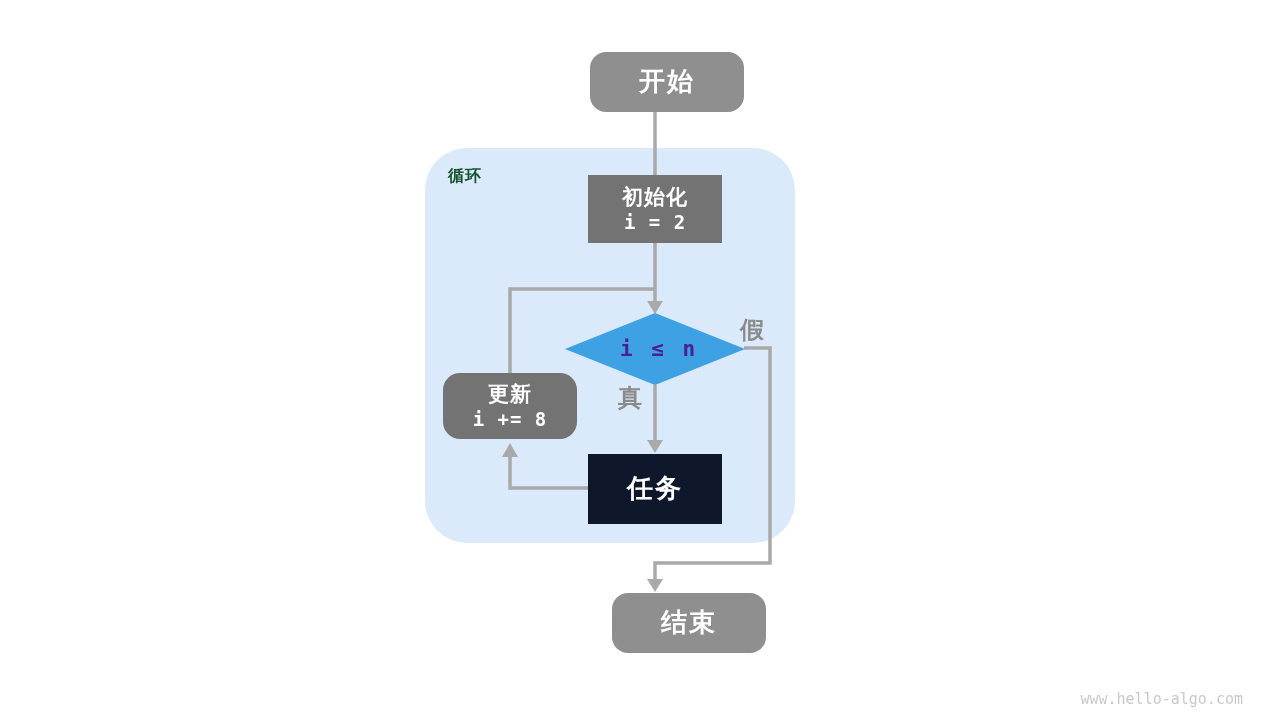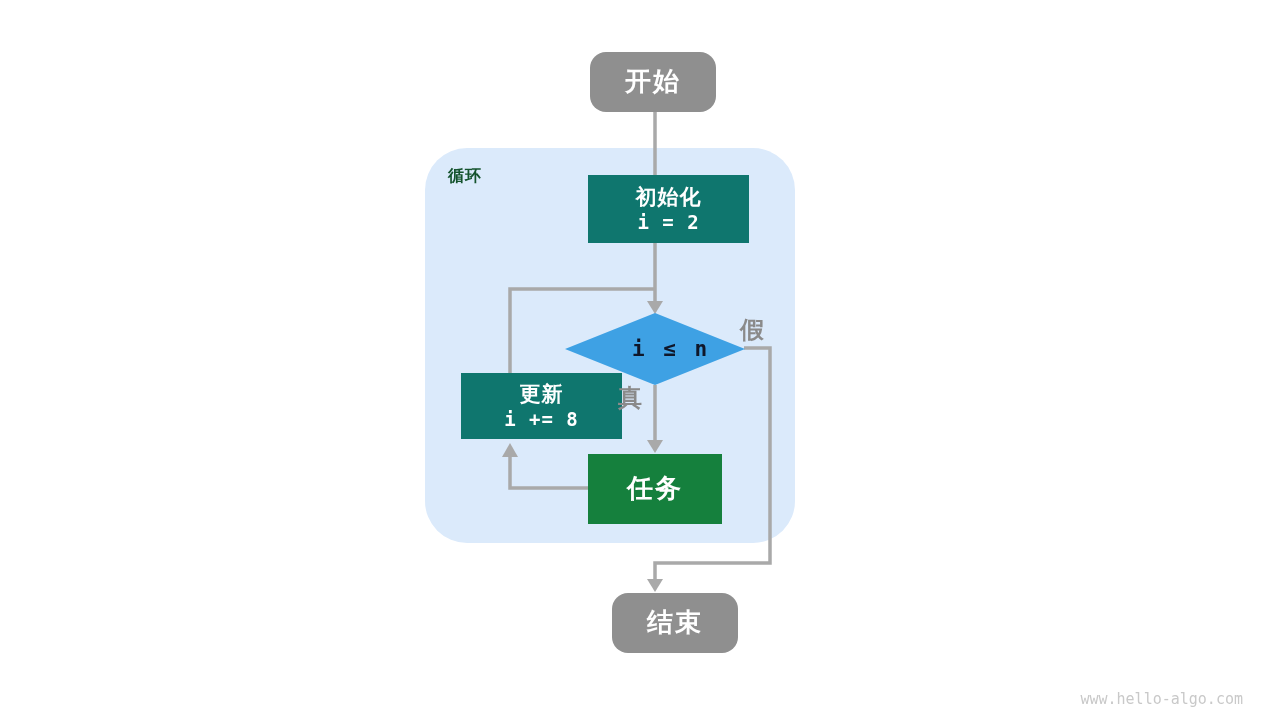--- a/index.html
+++ b/index.html
@@ -50,68 +50,68 @@
     flex-direction: column;
     align-items: center;
     justify-content: center;
     color: #ffffff;
     font-weight: bold;
     z-index: 2;
     text-align: center;
     line-height: 1.3;
   }
   .terminal {
-    width: 126px;
+    width: 154px;
     height: 60px;
     background: #8f8f8f;
     border-radius: 16px;
     font-size: 26px;
     letter-spacing: 2px;
   }
   .start-node { left: 590px; top: 52px; }
   .end-node   { left: 590px; top: 593px; margin-left: 22px; }
   .process {
-    background: #0f766e;
-    width: 161px;
+    background: #737373;
+    width: 134px;
   }
   .init-node   { left: 588px; top: 175px; height: 68px; }
-  .update-node { left: 461px; top: 373px; height: 66px; }
+  .update-node { left: 443px; top: 373px; height: 66px; border-radius: 17px; }
   .proc-title {
     font-size: 21px;
     letter-spacing: 1px;
   }
   .proc-code {
     font-family: "DejaVu Sans Mono", monospace;
     font-size: 19px;
     letter-spacing: 1px;
   }
   .task-node {
     left: 588px; top: 454px;
     width: 134px; height: 70px;
-    background: #15803d;
+    background: #0f172a;
     font-size: 26px;
     letter-spacing: 2px;
   }
   .diamond-wrap {
     position: absolute;
     left: 565px;
     top: 313px;
     width: 180px;
     height: 72px;
     z-index: 2;
   }
   .diamond-wrap svg { display: block; }
   .diamond-code {
     position: absolute;
-    left: 16px; top: 0;
+    left: 4px; top: 0;
     width: 100%; height: 100%;
     display: flex;
     align-items: center;
     justify-content: center;
-    color: #0f172a;
+    color: #4c1d95;
     font-family: "DejaVu Sans Mono", monospace;
     font-size: 21px;
     font-weight: bold;
     letter-spacing: 3px;
   }
   .edge-label {
     position: absolute;
     font-size: 24px;
     font-weight: bold;
     color: #8a8a8a;

